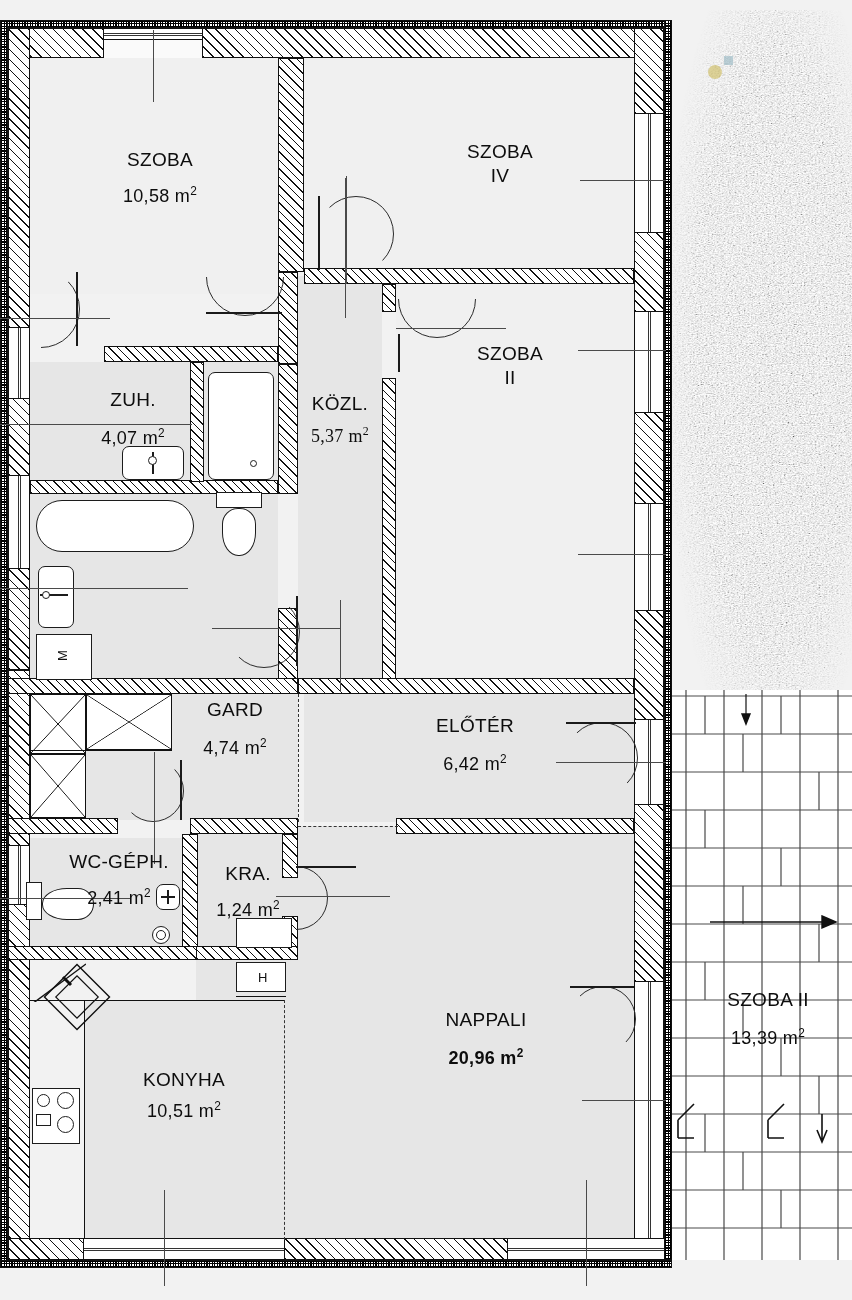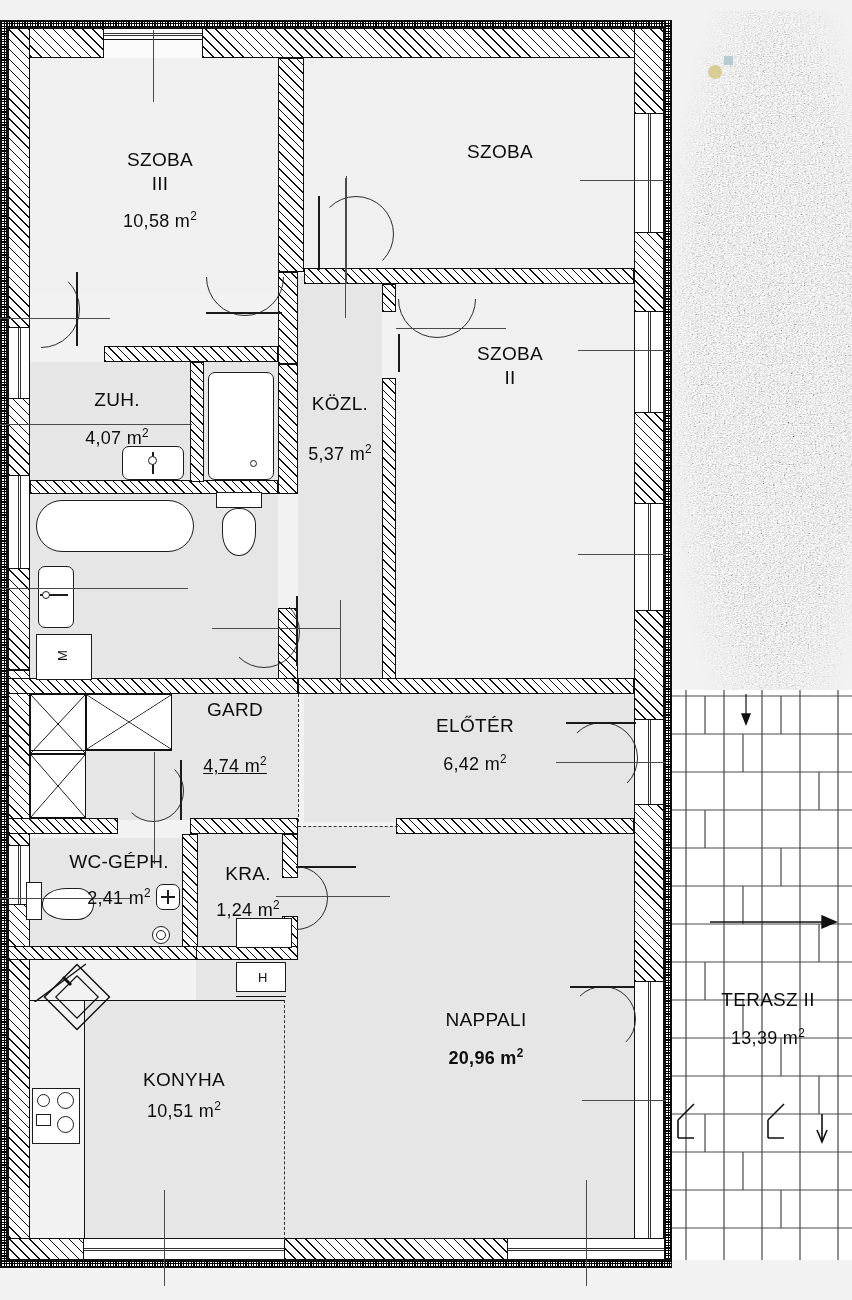--- a/index.html
+++ b/index.html
@@ -370,47 +370,47 @@
   <div class="dimline" style="left:212px;top:628px;width:128px;height:1.4px;"></div>
   <div class="dimline" style="left:345px;top:178px;width:1.4px;height:140px;"></div>
   <div class="dimline" style="left:340px;top:600px;width:1.4px;height:92px;"></div>
   <div class="dimline" style="left:164px;top:1190px;width:1.4px;height:96px;"></div>
   <div class="dimline" style="left:586px;top:1180px;width:1.4px;height:106px;"></div>
   <div class="dimline" style="left:154px;top:752px;width:1.4px;height:112px;"></div>
   <div class="dimline" style="left:346px;top:176px;width:1.4px;height:108px;"></div>
 
   <div class="label" style="left:60px;top:148px;width:200px;">
     <span class="nm">SZOBA</span>
-    <span class="rn">III</span>
     <span class="ar"><span>10,58</span> <span>m</span><sup>2</sup></span>
   </div>
 
   <div class="label" style="left:400px;top:140px;width:200px;">
     <span class="nm">SZOBA</span>
+    <span class="rn">IV</span>
   </div>
 
   <div class="label" style="left:410px;top:342px;width:200px;">
     <span class="nm">SZOBA</span>
     <span class="rn">II</span>
   </div>
 
-  <div class="label" style="left:42px;top:388px;width:150px;">
+  <div class="label" style="left:58px;top:388px;width:150px;">
     <span class="nm">ZUH.</span>
     <span class="ar" style="margin-top:14px;"><span>4,07</span> <span>m</span><sup>2</sup></span>
   </div>
 
   <div class="label" style="left:282px;top:392px;width:116px;">
     <span class="nm">KÖZL.</span>
-    <span class="ar" style="margin-top:26px;"><span>5,37</span> <span>m</span><sup>2</sup></span>
+    <span class="ar" style="margin-top:8px;font-family:Liberation Serif, serif;"><span>5,37</span> <span>m</span><sup>2</sup></span>
   </div>
 
 
   <div class="label" style="left:160px;top:698px;width:150px;">
     <span class="nm">GARD</span>
-    <span class="ar" style="margin-top:32px;text-decoration:underline;"><span>4,74</span> <span>m</span><sup>2</sup></span>
+    <span class="ar" style="margin-top:14px;"><span>4,74</span> <span>m</span><sup>2</sup></span>
   </div>
 
   <div class="label" style="left:390px;top:714px;width:170px;">
     <span class="nm">ELŐTÉR</span>
     <span class="ar" style="margin-top:14px;"><span>6,42</span> <span>m</span><sup>2</sup></span>
   </div>
 
   <div class="label" style="left:44px;top:850px;width:150px;">
     <span class="nm">WC-GÉPH.</span>
     <span class="ar" style="margin-top:12px;"><span>2,41</span> <span>m</span><sup>2</sup></span>
@@ -425,17 +425,17 @@
     <span class="nm">NAPPALI</span>
     <span class="ar" style="margin-top:14px;font-weight:bold;"><span>20,96</span> <span>m</span><sup>2</sup></span>
   </div>
 
   <div class="label" style="left:88px;top:1068px;width:192px;">
     <span class="nm">KONYHA</span>
     <span class="ar" style="margin-top:7px;"><span>10,51</span> <span>m</span><sup>2</sup></span>
   </div>
 
   <div class="label" style="left:690px;top:988px;width:156px;">
-    <span class="nm">TERASZ II</span>
+    <span class="nm">SZOBA II</span>
     <span class="ar" style="margin-top:14px;"><span>13,39</span> <span>m</span><sup>2</sup></span>
   </div>
 
 </div>
 
 </body></html>

